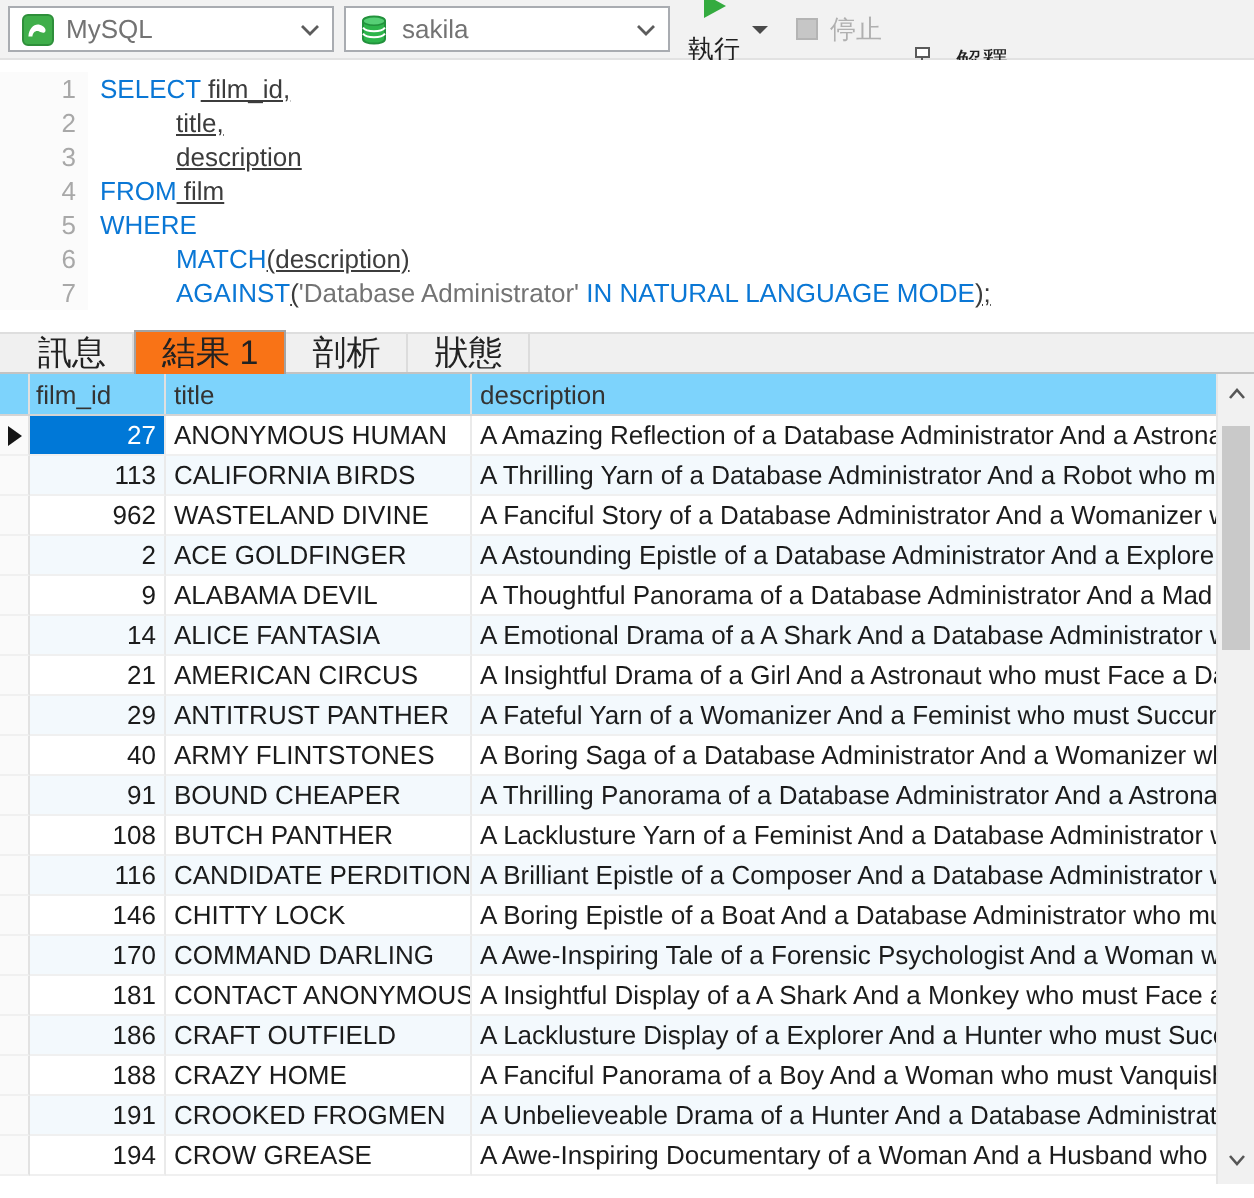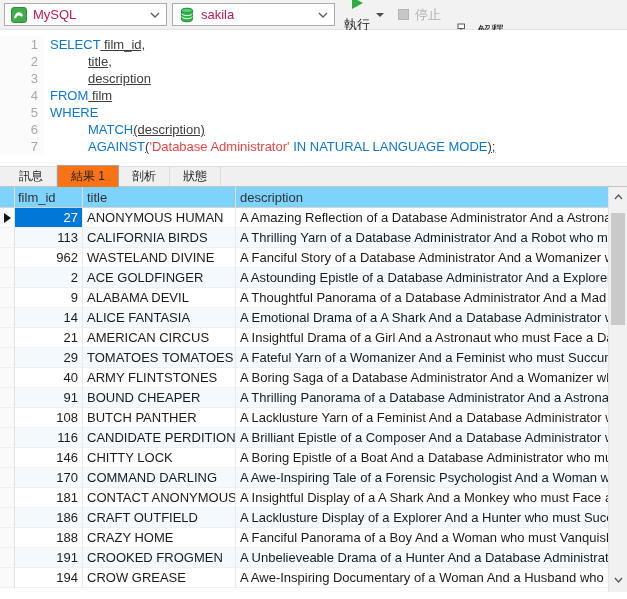--- a/index.html
+++ b/index.html
@@ -4,44 +4,44 @@
 <style>
   html,body{margin:0;padding:0;}
   body{width:627px;height:599px;position:relative;background:#fff;
        font-family:"Liberation Sans",sans-serif;overflow:hidden;font-size:13px;color:#1b1b1b;}
 
   
   .toolbar{position:absolute;top:0;left:0;width:627px;height:30px;background:#f2f2f2;
            border-bottom:1px solid #e2e2e2;display:flex;align-items:center;box-sizing:border-box;}
   .combo{width:163px;height:23px;background:#fff;border:1px solid #a9acb1;display:flex;
          align-items:center;padding:0 6px;box-sizing:border-box;}
-  .combo .lbl{margin-left:6px;color:#be185d;}
+  .combo .lbl{margin-left:6px;color:#737373;}
   .combo .chev{margin-left:auto;display:flex;}
   .tb-btn{display:flex;align-items:center;gap:6px;cursor:default;}
   .tb-label{color:#222;}
   .tb-label.disabled{color:#b0b0b0;}
   .caret-down{width:0;height:0;border-left:4px solid transparent;border-right:4px solid transparent;
               border-top:4px solid #4a4a4a;}
   .stop-square{width:11px;height:11px;background:#c6c6c6;border:1px solid #b4b4b4;box-sizing:border-box;}
 
   
   .editor{position:absolute;top:30px;left:0;width:627px;height:136px;background:#fff;
           padding-top:6px;box-sizing:border-box;}
   .ed-line{display:flex;height:17px;line-height:17px;}
   .ln{width:38px;flex:none;text-align:right;color:#a8a8a8;padding-right:6px;background:#fbfbfb;}
   .code{padding-left:6px;white-space:pre;color:#3c3c3c;}
   .tok-kw{color:#0a77d5;}
-  .tok-str{color:#ef4444;}
+  .tok-str{color:#737373;}
   .tok-pl{color:#3c3c3c;text-decoration:underline;}
 
   
   .tabbar{position:absolute;top:166px;left:0;width:627px;height:21px;background:#f0f0f0;
           border-top:1px solid #dedede;border-bottom:1px solid #c3c3c3;box-sizing:border-box;
           display:flex;align-items:flex-end;padding-left:6px;}
-  .tab{height:19px;line-height:19px;padding:0 13px;font-size:12px;color:#222;position:relative;
+  .tab{height:19px;line-height:19px;padding:0 13px;font-size:17px;color:#222;position:relative;
        border-right:1px solid #dcdcdc;}
   .tab.active{background:#f97316;border:1px solid #a3a3a3;border-bottom:none;height:21px;
               line-height:21px;margin-bottom:-1px;z-index:2;}
 
   
   .grid{position:absolute;top:187px;left:0;width:608px;}
   .ghead{display:flex;height:21px;background:#7dd3fc;border-bottom:1px solid #d4d4d4;
          color:#333;box-sizing:border-box;}
   .ghead .hcell{display:flex;align-items:center;border-right:1px solid #e0e0e0;
                 box-sizing:border-box;overflow:hidden;white-space:nowrap;}
@@ -217,21 +217,21 @@
       </div>
       <div class="grow">
         <div class="cell gut"></div>
         <div class="cell c-id">21</div>
         <div class="cell c-title">AMERICAN CIRCUS</div>
         <div class="cell c-desc">A Insightful Drama of a Girl And a Astronaut who must Face a Database</div>
       </div>
       <div class="grow stripe">
         <div class="cell gut"></div>
         <div class="cell c-id">29</div>
-        <div class="cell c-title">TOMATOES TOMATOES</div>
+        <div class="cell c-title">ANTITRUST PANTHER</div>
         <div class="cell c-desc">A Fateful Yarn of a Womanizer And a Feminist who must Succumb a</div>
       </div>
       <div class="grow">
         <div class="cell gut"></div>
         <div class="cell c-id">40</div>
         <div class="cell c-title">ARMY FLINTSTONES</div>
         <div class="cell c-desc">A Boring Saga of a Database Administrator And a Womanizer who must</div>
       </div>
       <div class="grow stripe">
         <div class="cell gut"></div>

